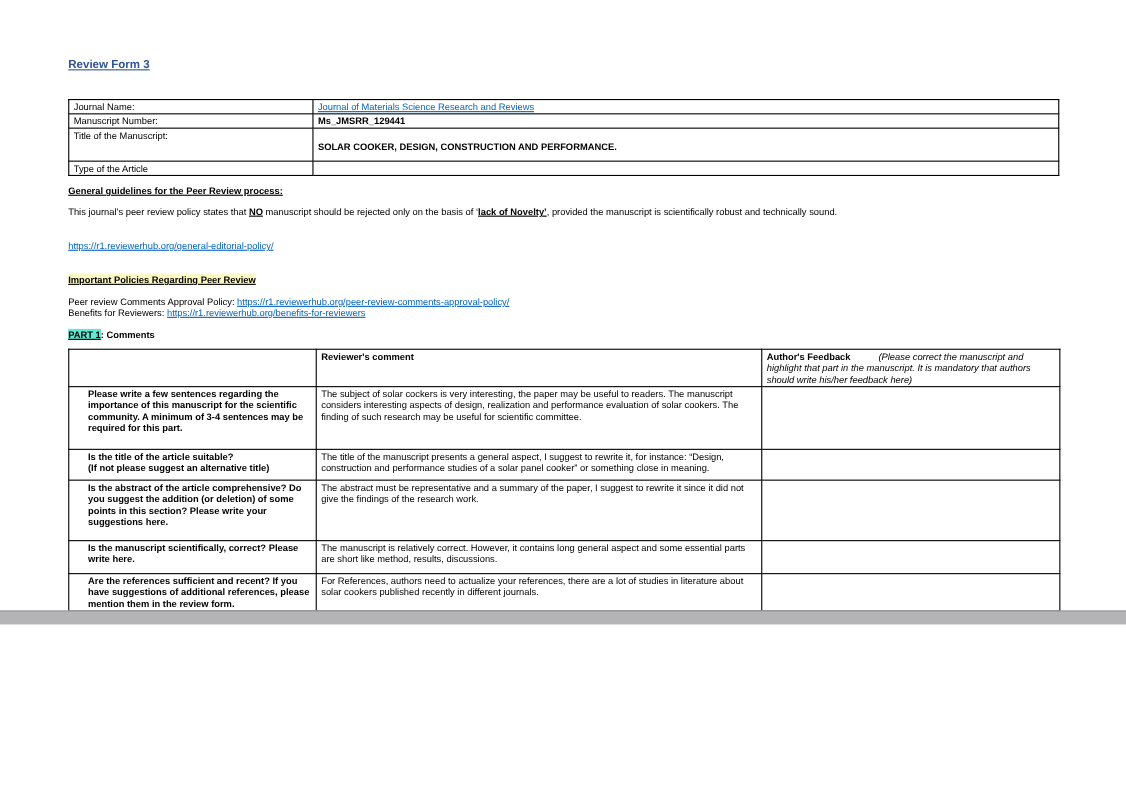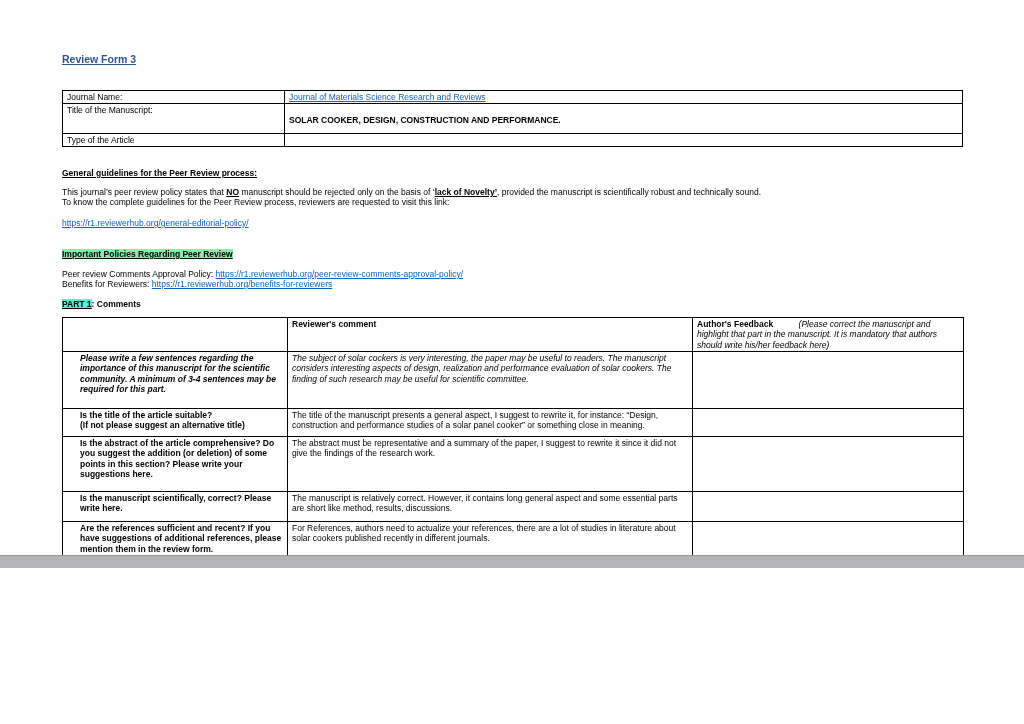--- a/index.html
+++ b/index.html
@@ -32,37 +32,37 @@
   .section-head {
     font-weight: bold; text-decoration: underline;
   }
   .guidelines-head { position: absolute; left: 62px; top: 168px; }
   .guidelines-para { position: absolute; left: 62px; top: 187px; width: 910px; line-height: 1.22; }
   .guidelines-para .bu { font-weight: bold; text-decoration: underline; }
   .link { color: #0563C1; text-decoration: underline; }
   .guidelines-link { position: absolute; left: 62px; top: 218px; }
 
   .policies-head { position: absolute; left: 62px; top: 249px; }
-  .policies-head .hl { background: #86efac; }
+  .policies-head .hl { background: #fef9c3; }
   .policy-line1 { position: absolute; left: 62px; top: 269px; }
   .policy-line2 { position: absolute; left: 62px; top: 279px; }
 
   .part1 { position: absolute; left: 62px; top: 299px; font-weight: bold; }
   .part1 .hl { background: #5eead4; text-decoration: underline; }
 
   .comments-table { position: absolute; left: 62px; top: 317px; width: 901px; }
   .comments-table td { line-height: 1.22; }
   .comments-table col.c1 { width: 225px; }
   .comments-table col.c2 { width: 405px; }
   .comments-table col.c3 { width: 271px; }
   .comments-table .hdr td { height: 31px; }
   .comments-table .hdr .b { font-weight: bold; }
   .comments-table .hdr .it { font-style: italic; margin-left: 23px; }
   .comments-table td.q { font-weight: bold; padding-left: 17px; white-space: pre-line; }
-  .r1 td { height: 57px; font-style: italic; }
+  .r1 td { height: 57px; }
   .r2 td { height: 28px; }
   .r3 td { height: 55px; }
   .r4 td { height: 30px; }
   .r5 td { height: 30px; }
 
   .footer {
     position: absolute; left: 0; top: 684px; width: 100%;
     font-family: "Liberation Serif", serif; font-size: 8px; color: #000;
   }
   .footer span { position: absolute; top: 0; white-space: nowrap; }
@@ -82,35 +82,39 @@
 <div class="page">
 
   <div class="doc-title">Review Form 3</div>
 
   <table class="info-table">
     <tbody>
         <tr>
       <td class="lbl">Journal Name:</td>
       <td class="val-link"><a href="#">Journal of Materials Science Research and Reviews</a></td>
     </tr>
+    <tr>
+      <td class="lbl">Manuscript Number:</td>
+      <td class="bold">Ms_JMSRR_129441</td>
+    </tr>
     <tr class="title-row">
       <td class="lbl">Title of the Manuscript:</td>
       <td class="title-val">SOLAR COOKER, DESIGN, CONSTRUCTION AND PERFORMANCE.</td>
     </tr>
     <tr>
       <td class="lbl">Type of the Article</td>
       <td></td>
     </tr>
   </tbody>
     </table>
 
   <div class="section-head guidelines-head">General guidelines for the Peer Review process:</div>
 
   <div class="guidelines-para"><span>This journal’s peer review policy states that </span><span class="bu">NO</span><span> manuscript should be rejected only on the basis of ‘</span><span class="bu">lack of Novelty’</span><span>, provided the manuscript is scientifically robust and technically sound.</span><br>
-  <span>To know the complete guidelines for the Peer Review process, reviewers are requested to visit this link:</span></div>
+  </div>
 
   <div class="guidelines-link"><a href="#" class="link">https://r1.reviewerhub.org/general-editorial-policy/</a></div>
 
   <div class="section-head policies-head"><span class="hl">Important Policies Regarding Peer Review</span></div>
 
   <div class="policy-line1"><span>Peer review Comments Approval Policy: </span><a href="#" class="link">https://r1.reviewerhub.org/peer-review-comments-approval-policy/</a></div>
 
   <div class="policy-line2"><span>Benefits for Reviewers: </span><a href="#" class="link">https://r1.reviewerhub.org/benefits-for-reviewers</a></div>
 
   <div class="part1"><span class="hl">PART 1</span><span>: Comments</span></div>

